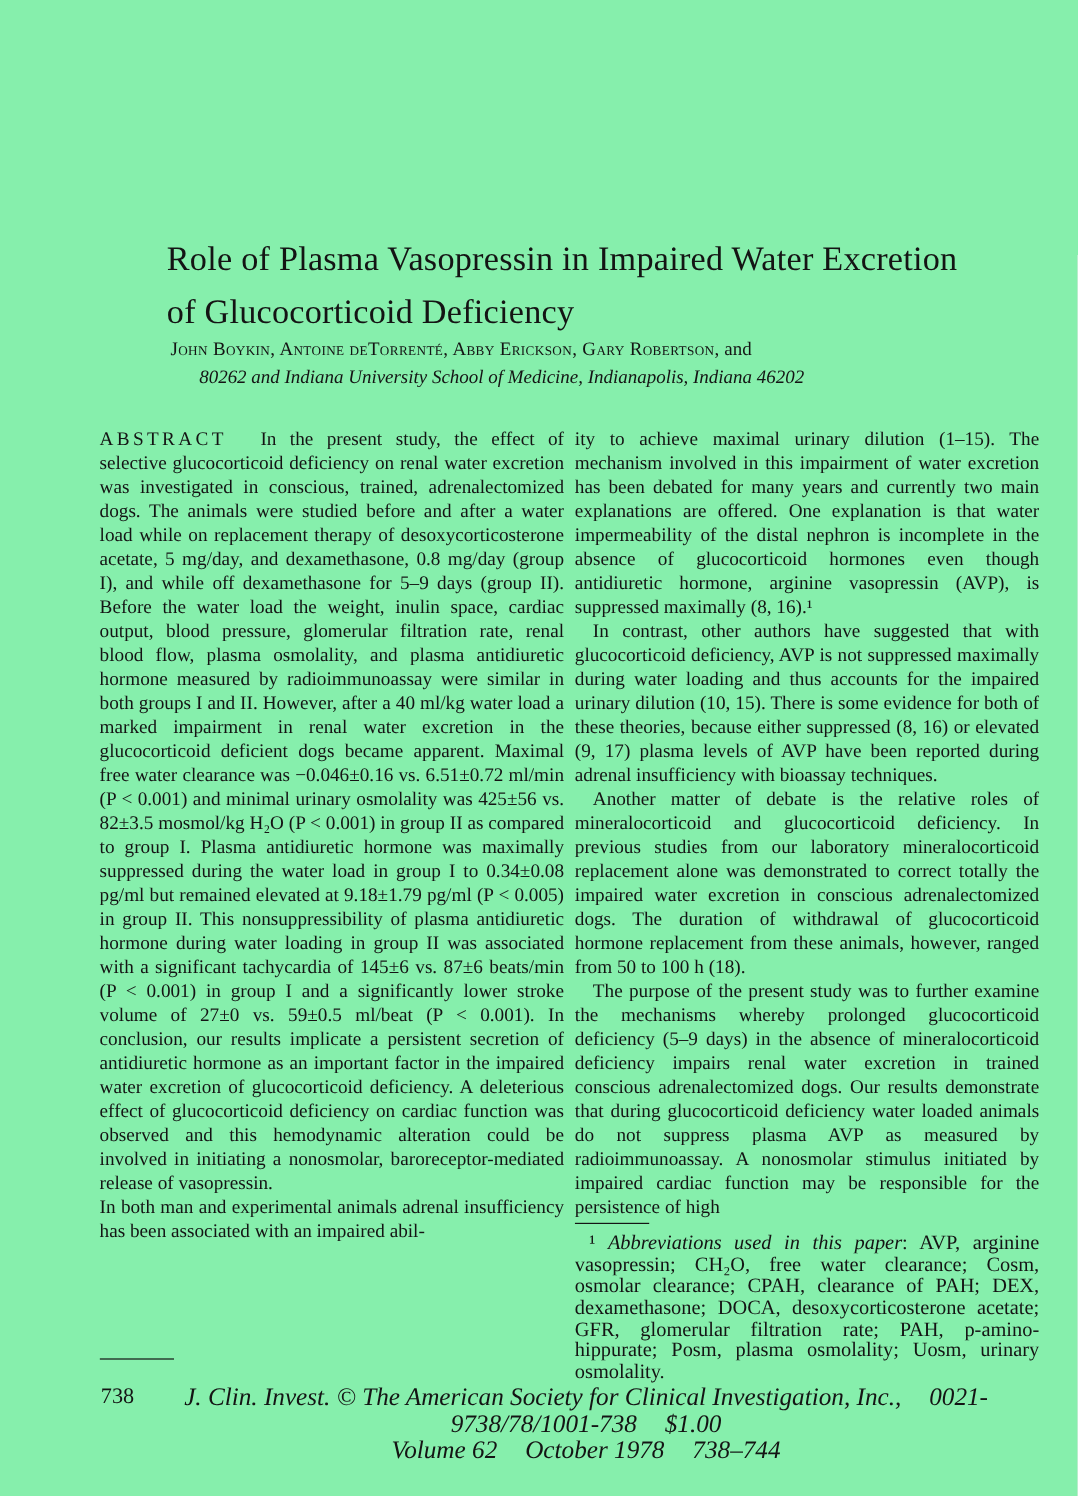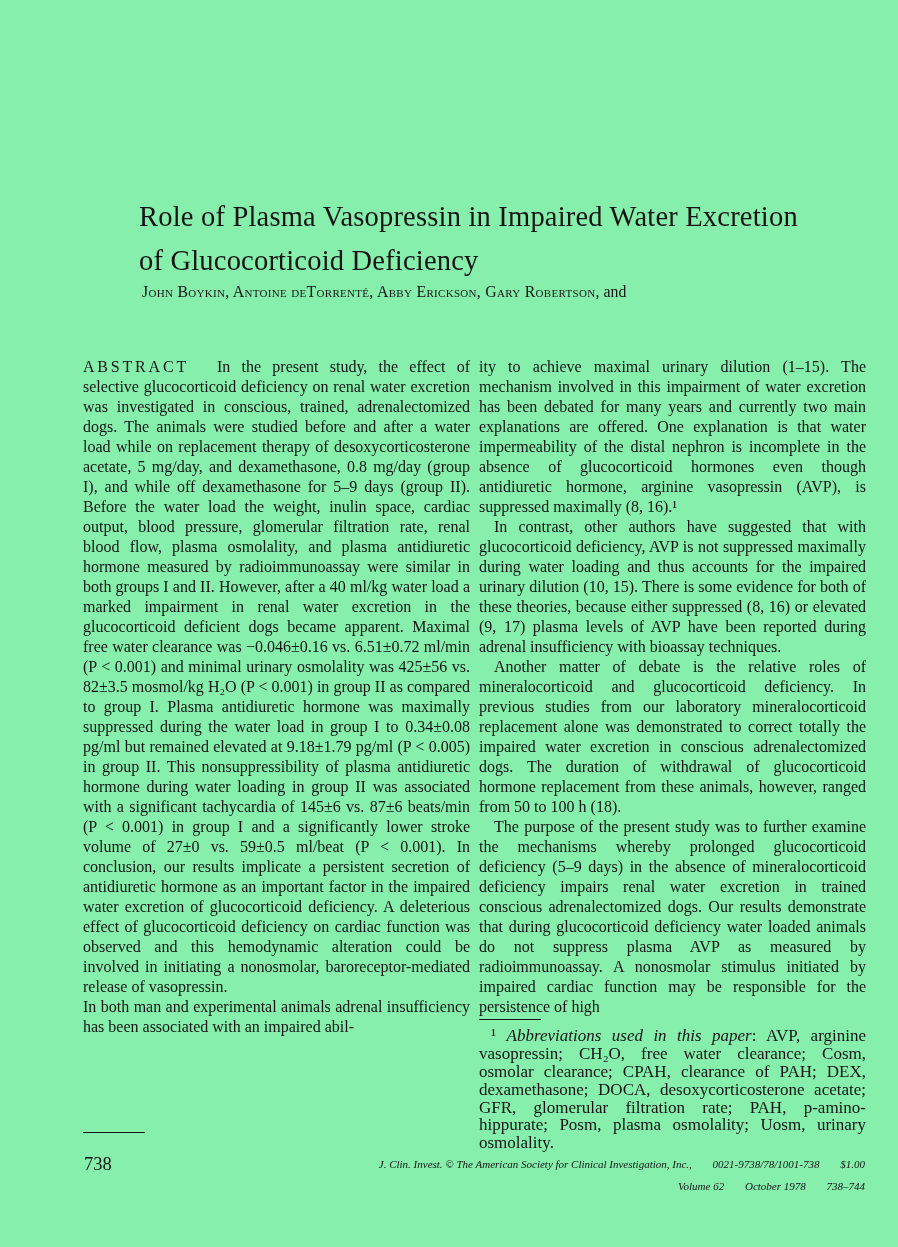--- a/index.html
+++ b/index.html
@@ -91,41 +91,44 @@
     position: absolute;
     left: 84px;
     right: 33px;
     top: 1153px;
     display: flex;
     align-items: flex-start;
   }
   .page-number { font-size: 18.5px; line-height: 22px; }
   .footer-lines {
     flex: 1;
-    text-align: right;
+    text-align: center;
     font-style: italic;
-    font-size: 11px;
+    font-size: 21px;
     line-height: 22px;
   }
   .fgap { margin-left: 18px; }
 </style>
 </head>
 <body>
 
 <div class="page">
 
   <h1 class="title">
     <div>Role of Plasma Vasopressin in Impaired Water Excretion</div>
     <div>of Glucocorticoid Deficiency</div>
   </h1>
 
   <div class="authors">
     <div class="line1">
       <span class="sc">John Boykin, Antoine deTorrenté, Abby Erickson, Gary Robertson,</span>
       <span>and</span>
+    </div>
+    <div class="cont">
+      <span class="aff">80262 and Indiana University School of Medicine, Indianapolis, Indiana 46202</span>
     </div>
   </div>
 
   <div class="col col-left">
     <p class="para"><span class="abs-label">ABSTRACT</span><span>In the present study, the effect of selective glucocorticoid deficiency on renal water excretion was investigated in conscious, trained, adrenalectomized dogs. The animals were studied before and after a water load while on replacement therapy of desoxycorticosterone acetate, 5 mg/day, and dexamethasone, 0.8 mg/day (group I), and while off dexamethasone for 5–9 days (group II). Before the water load the weight, inulin space, cardiac output, blood pressure, glomerular filtration rate, renal blood flow, plasma osmolality, and plasma antidiuretic hormone measured by radioimmunoassay were similar in both groups I and II. However, after a 40 ml/kg water load a marked impairment in renal water excretion in the glucocorticoid deficient dogs became apparent. Maximal free water clearance was −0.046±0.16 vs. 6.51±0.72 ml/min (P &lt; 0.001) and minimal urinary osmolality was 425±56 vs. 82±3.5 mosmol/kg H₂O (P &lt; 0.001) in group II as compared to group I. Plasma antidiuretic hormone was maximally suppressed during the water load in group I to 0.34±0.08 pg/ml but remained elevated at 9.18±1.79 pg/ml (P &lt; 0.005) in group II. This nonsuppressibility of plasma antidiuretic hormone during water loading in group II was associated with a significant tachycardia of 145±6 vs. 87±6 beats/min (P &lt; 0.001) in group I and a significantly lower stroke volume of 27±0 vs. 59±0.5 ml/beat (P &lt; 0.001). In conclusion, our results implicate a persistent secretion of antidiuretic hormone as an important factor in the impaired water excretion of glucocorticoid deficiency. A deleterious effect of glucocorticoid deficiency on cardiac function was observed and this hemodynamic alteration could be involved in initiating a nonosmolar, baroreceptor-mediated release of vasopressin.</span></p>
 
 
     <p class="para">In both man and experimental animals adrenal insufficiency has been associated with an impaired abil-</p>
 
     <div class="footnote">

